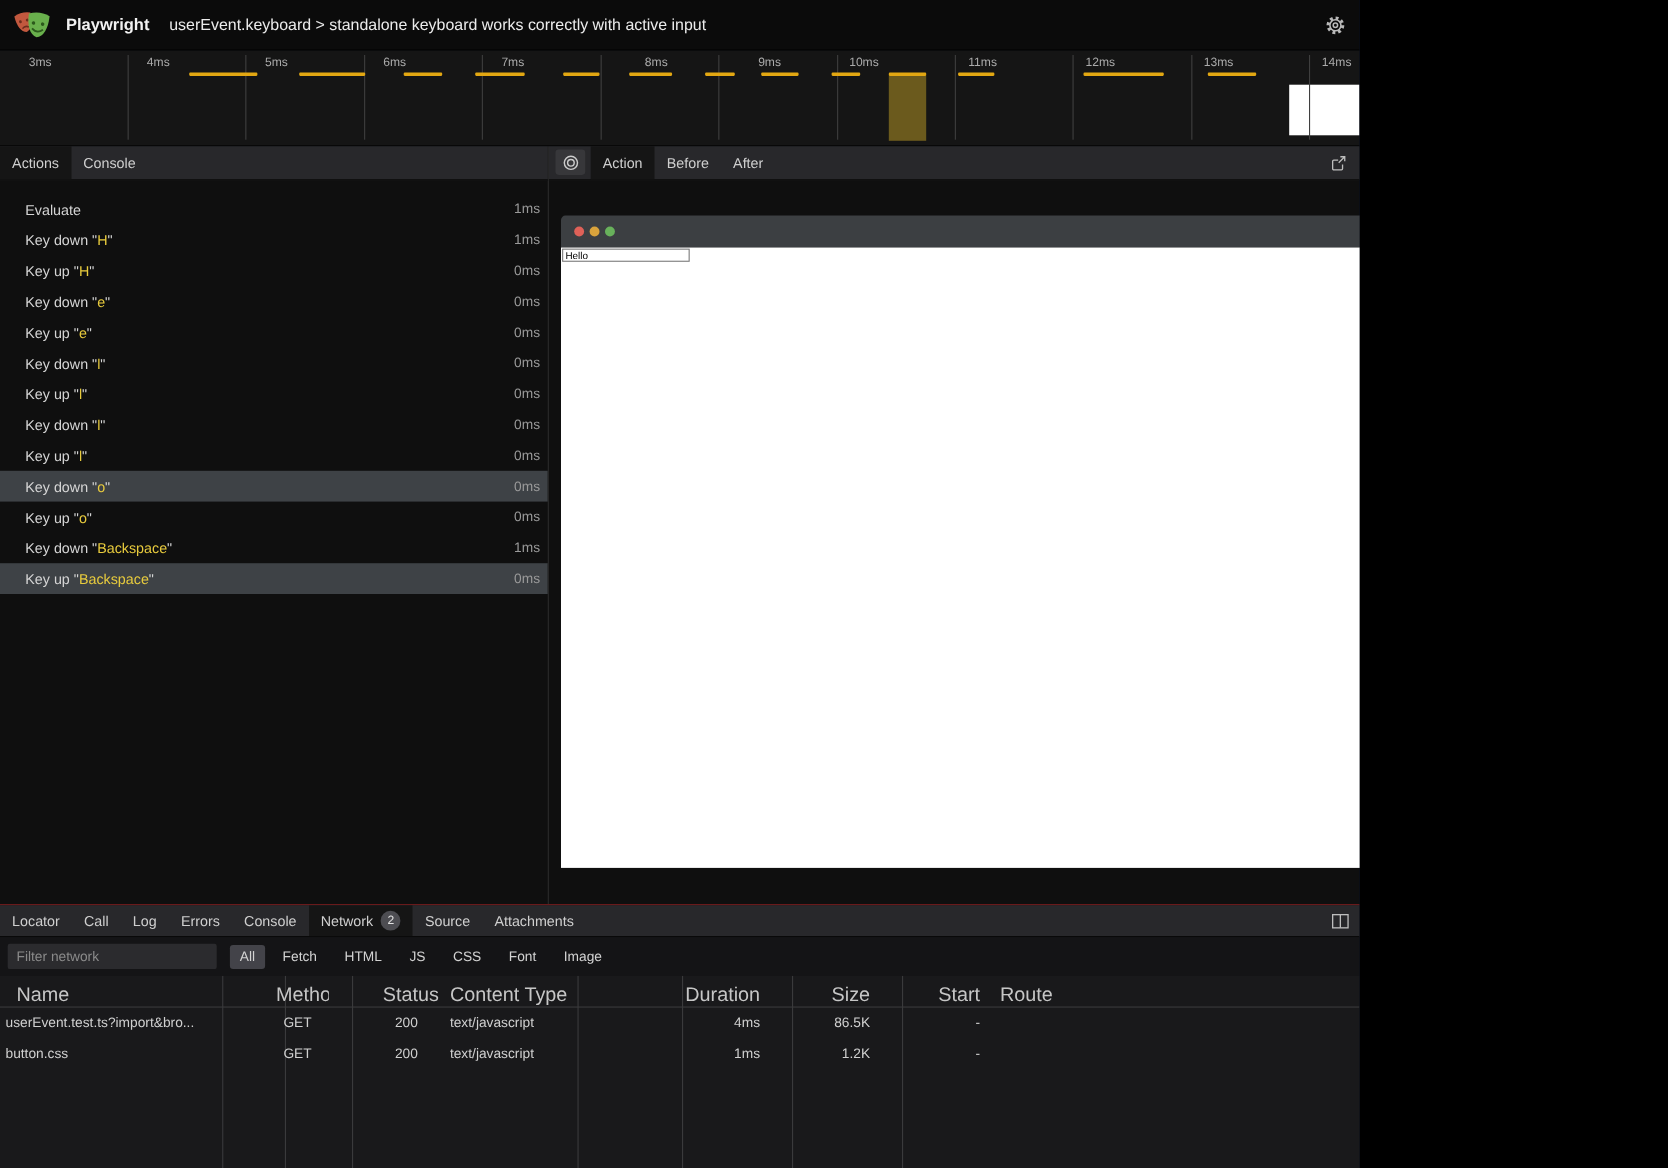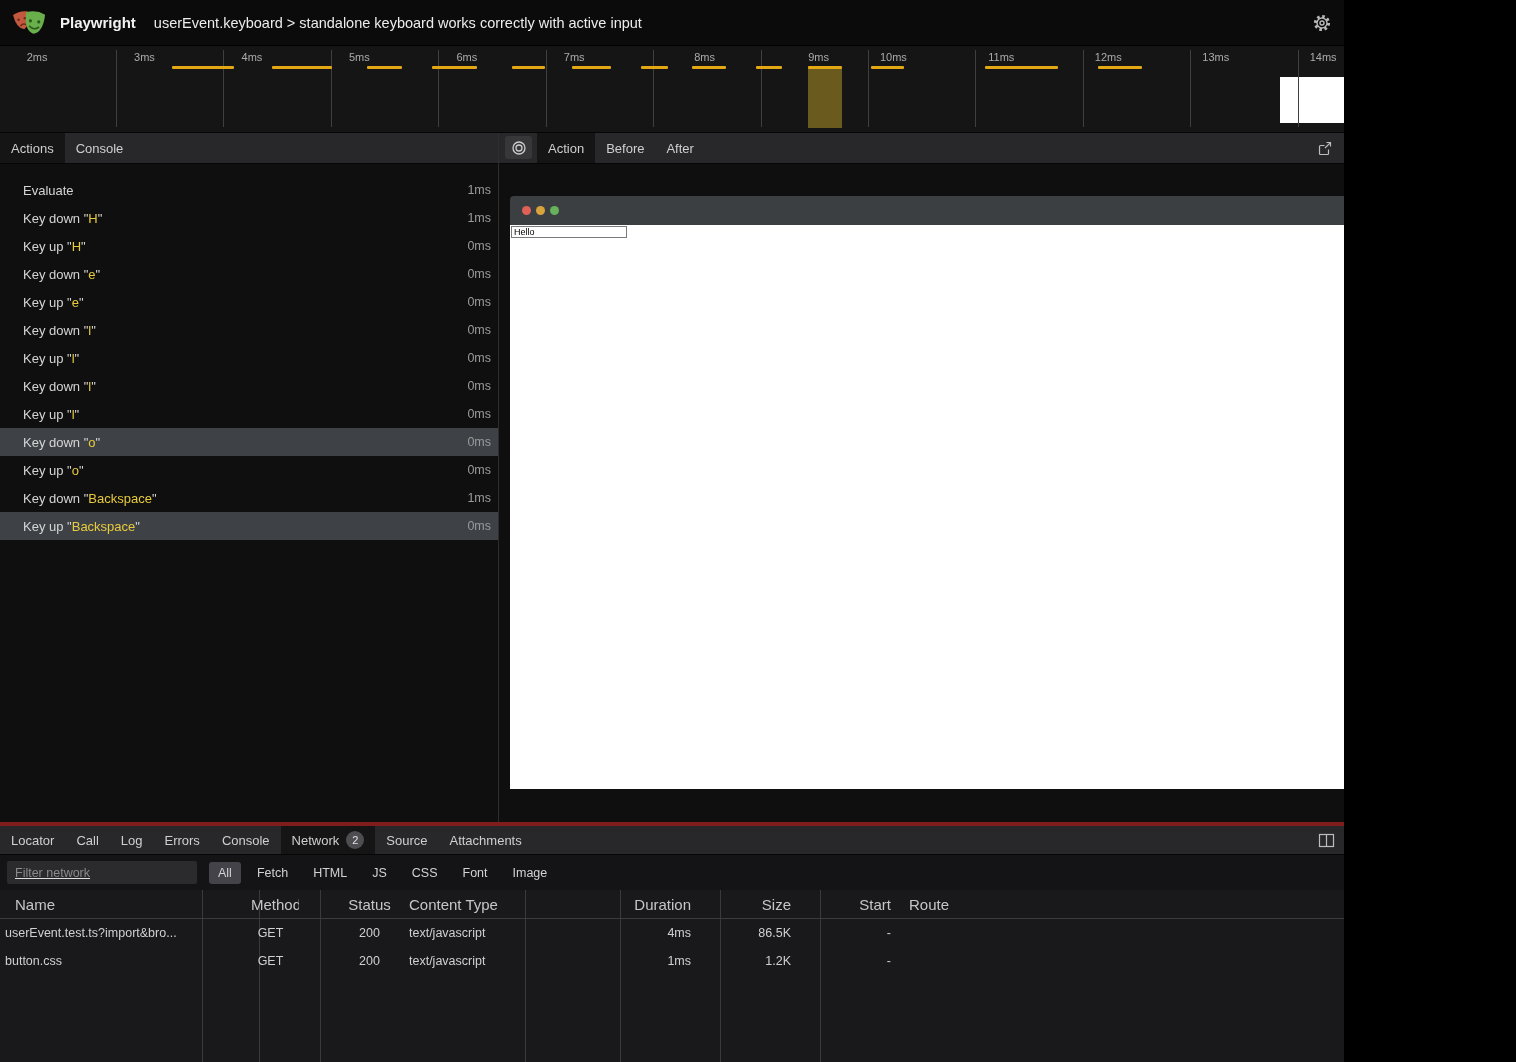--- a/index.html
+++ b/index.html
@@ -1,18 +1,18 @@
 <!DOCTYPE html>
 <html style="--accent: #e2a712; --key-text: #e8cb3d; --selection-range: #6b5a1d; --row-highlight: #3e4246; --badge-bg: #4d4d52; --logo-red: #c2583e; --logo-green: #69b04c; --traffic-red: #df6158; --traffic-yellow: #d9a33c; --traffic-green: #68b15b;"><head>
 <meta charset="utf-8">
 <style>
   * { margin:0; padding:0; box-sizing:border-box; }
   html,body { background:#000; }
   .app {
-    position:relative; width:1344px; height:1062px; overflow:hidden;
+    position:relative; width:1236px; height:1062px; overflow:hidden;
     background:#0f172a; font-family:"Liberation Sans", sans-serif; color:#d5d5d5;
     -webkit-font-smoothing:antialiased;
   }
   
   .topbar { position:absolute; top:0; left:0; right:0; height:46px;
     background:#0b0b0b; display:flex; align-items:center; border-bottom:1px solid #000; }
   .logo { margin-left:12px; width:36px; height:32px; flex:0 0 auto; }
   .appname { margin-left:12px; font-size:15px; font-weight:bold; color:#f2f2f2; }
   .testtitle { margin-left:18px; font-size:14.5px; color:#ececec; }
   .gearbtn { margin-left:auto; margin-right:10px; width:24px; height:24px;
@@ -58,42 +58,42 @@
     display:flex; align-items:center; padding-left:8px; font-size:12px; color:#eaeaea;
     white-space:nowrap; overflow:hidden; }
   .burger { margin-left:auto; margin-right:13px; display:flex; flex-direction:column; gap:3px; }
   .burger span { display:block; width:16px; height:2px; background:#b4b4b4; }
   .page { height:564px; background:#ffffff; position:relative; }
   .page input { position:absolute; left:1px; top:1px; width:116px; height:12px;
     border:1px solid #7a7a7a; font-size:9px; padding:0 2px; color:#000;
     font-family:"Liberation Sans", sans-serif; background:#fff; }
   
   .bottom { position:absolute; top:822px; left:0; right:0; bottom:0;
-    border-top:4px solid #7f1d1d; background:#151517; display:flex; flex-direction:column; }
+    border-top:1px solid #7f1d1d; background:#151517; display:flex; flex-direction:column; }
   .btabs { height:29px; flex:0 0 auto; background:#28282b; border-bottom:1px solid #060606;
     display:flex; align-items:stretch; }
   .btab { padding:0 11px; display:flex; align-items:center; gap:7px; font-size:13px;
     color:#cfcfcf; cursor:pointer; }
   .btab.sel { background:#151515;justify-content:center; }
   .badge { width:18px; height:18px; border-radius:50%; background:var(--badge-bg);
     color:#e3e3e3; font-size:11px; display:flex; align-items:center; justify-content:center; }
   .splitbtn { margin-left:auto; margin-right:8px; align-self:center; width:20px; height:20px;
     display:flex; align-items:center; justify-content:center; cursor:pointer; }
   .filterbar { height:35px; flex:0 0 auto; background:#141416; display:flex; align-items:center; }
   .filterbar input { margin-left:7px; width:190px; height:23px; background:#2b2b2e;
     border:none; outline:none; border-radius:2px; color:#dddddd; padding:0 8px;
-    font-size:12.5px; font-family:"Liberation Sans", sans-serif;text-decoration:underline; }
+    font-size:12.5px; font-family:"Liberation Sans", sans-serif; }
   .filterbar input::placeholder { color:#8a8a8a; }
   .chips { display:flex; align-items:center; margin-left:12px; gap:7px; }
   .chip { padding:4px 9px; border-radius:3px; font-size:12.5px; color:#d2d2d2; cursor:pointer; }
   .chip.sel { background:#434349; }
   .tablearea { position:relative; flex:1; background:#19191b; overflow:hidden; }
   .vline { position:absolute; top:0; bottom:0; width:1px; background:#3a3a3c; }
-  .thead { position:relative; height:29px; display:flex; align-items:center;
-    font-size:15px; color:#c6c6c6; border-bottom:1px solid #3a3a3c; }
+  .thead { position:relative; height:29px; display:flex; align-items:flex-end;
+    font-size:18px; color:#c6c6c6; border-bottom:1px solid #3a3a3c; }
   .trow { position:relative; height:28px; display:flex; align-items:center;
     font-size:12.5px; color:#d0d0d0; cursor:pointer; }
   .tcell { padding:0 9px; overflow:hidden; white-space:nowrap; flex:0 0 auto; }
   .tcell.grow { flex:1 1 auto; }
   .tcell.c { text-align:center;margin-left:40px; }
   .tcell.r { text-align:right; }
   .thead .tcell.name { padding-left:15px; }
   .trow .tcell.name { padding-left:5px; }
   svg { display:block; }
 </style>
@@ -140,21 +140,21 @@
       <div class="ticklabel" style="right: 1081.71px;">4ms</div>
       <div class="gridline" style="left: 545.72px;"></div>
       <div class="ticklabel" style="right: 974.28px;">5ms</div>
       <div class="gridline" style="left: 653.15px;"></div>
       <div class="ticklabel" style="right: 866.85px;">6ms</div>
       <div class="gridline" style="left: 760.58px;"></div>
       <div class="ticklabel" style="right: 759.42px;">7ms</div>
       <div class="gridline" style="left: 868.01px;"></div>
       <div class="ticklabel" style="right: 629px;">8ms</div>
       <div class="gridline" style="left: 975.44px;"></div>
-      <div class="ticklabel" style="right: 515px;">9ms</div>
+      <div class="ticklabel" style="right: 526px;">9ms</div>
       <div class="gridline" style="left: 1082.87px;"></div>
       <div class="ticklabel" style="right: 437.13px;">10ms</div>
       <div class="gridline" style="left: 1190.3px;"></div>
       <div class="ticklabel" style="right: 329.7px;">11ms</div>
       <div class="gridline" style="left: 1297.73px;"></div>
       <div class="ticklabel" style="right: 222.27px;">12ms</div>
       <div class="gridline" style="left: 1405.16px;"></div>
       <div class="ticklabel" style="right: 114.84px;">13ms</div>
       <div class="gridline" style="left: 1512.59px;"></div>
       <div class="ticklabel" style="right: 7.41px;">14ms</div>

